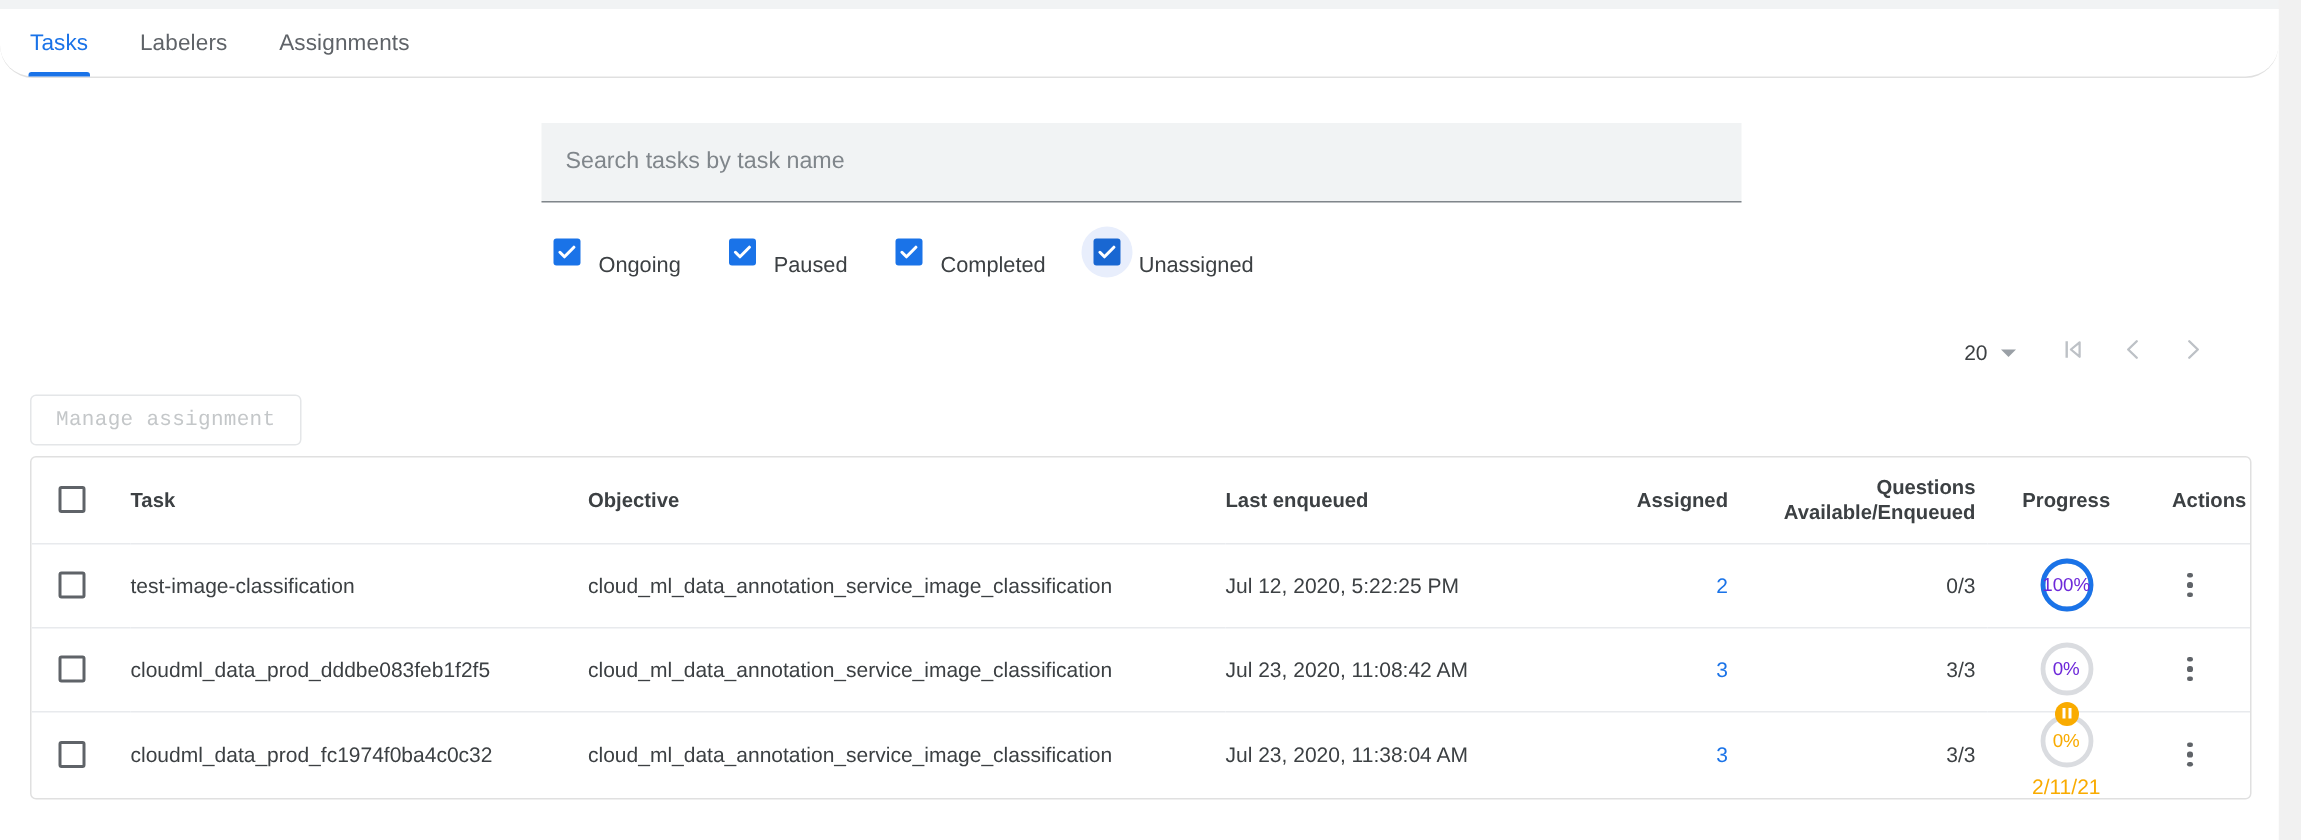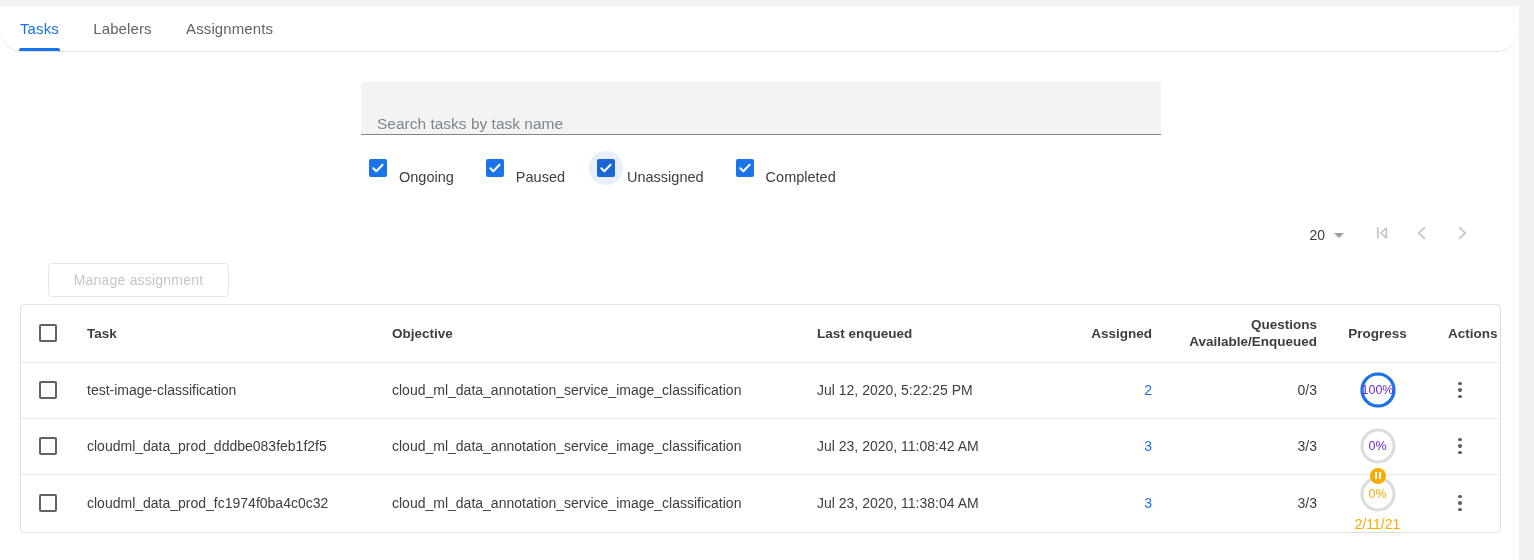--- a/index.html
+++ b/index.html
@@ -75,21 +75,21 @@
     left: 361px;
     top: 76px;
     width: 800px;
   }
   .search-field {
     height: 53px;
     background: #f1f3f4;
     border-bottom: 1px solid #80868b;
     box-sizing: border-box;
     display: flex;
-    align-items: flex-end;
+    align-items: center;
     padding: 0 14px;
   }
   .search-field input {
     border: 0;
     outline: none;
     background: transparent;
     font-family: "Liberation Sans", sans-serif;
     font-size: 15.5px;
     color: #3c4043;
     width: 100%;
@@ -180,24 +180,23 @@
     position: absolute;
     left: 20px;
     top: 257px;
     width: 181px;
     height: 34px;
     border: 1px solid #e4e6e8;
     border-radius: 4px;
     background: #fff;
     color: #c4c7c9;
     font-size: 14px;
-    font-family: Liberation Sans, sans-serif;
+    font-family: Liberation Mono, monospace;
     letter-spacing: .2px;
     cursor: default;
-    margin-left: 28px;
   }
 
   
   .table-card {
     position: absolute;
     left: 20px;
     top: 298px;
     width: 1481px;
     border: 1px solid #e0e0e0;
     border-radius: 4px;
@@ -358,39 +357,39 @@
         <div class="cbox">
           <svg width="16" height="16" viewBox="0 0 16 16">
               <path d="M3.3 8.2l3 3 6.3-6.4" fill="none" stroke="#ffffff" stroke-width="2" stroke-linecap="round" stroke-linejoin="round"></path>
             </svg>
         </div>
       </div>
       <span class="filter-label">Paused</span>
     </div>
 
     <div class="filter-item">
+      <div class="cb-holder">
+        <div class="cbox">
+          <svg width="16" height="16" viewBox="0 0 16 16">
+              <path d="M3.3 8.2l3 3 6.3-6.4" fill="none" stroke="#ffffff" stroke-width="2" stroke-linecap="round" stroke-linejoin="round"></path>
+            </svg>
+        </div>
+      </div>
+      <span class="filter-label">Completed</span>
+    </div>
+
+    <div class="filter-item">
       <div class="cb-holder focused">
         <div class="cbox focused-box">
           <svg width="16" height="16" viewBox="0 0 16 16">
               <path d="M3.3 8.2l3 3 6.3-6.4" fill="none" stroke="#ffffff" stroke-width="2" stroke-linecap="round" stroke-linejoin="round"></path>
             </svg>
         </div>
       </div>
       <span class="filter-label">Unassigned</span>
-    </div>
-
-    <div class="filter-item">
-      <div class="cb-holder">
-        <div class="cbox">
-          <svg width="16" height="16" viewBox="0 0 16 16">
-              <path d="M3.3 8.2l3 3 6.3-6.4" fill="none" stroke="#ffffff" stroke-width="2" stroke-linecap="round" stroke-linejoin="round"></path>
-            </svg>
-        </div>
-      </div>
-      <span class="filter-label">Completed</span>
     </div>
 
   </div>
 
   <div class="paginator">
     <div class="page-size">
       <span class="page-size-value">20</span>
       <span class="caret"></span>
     </div>
     <div class="pg-btn">

